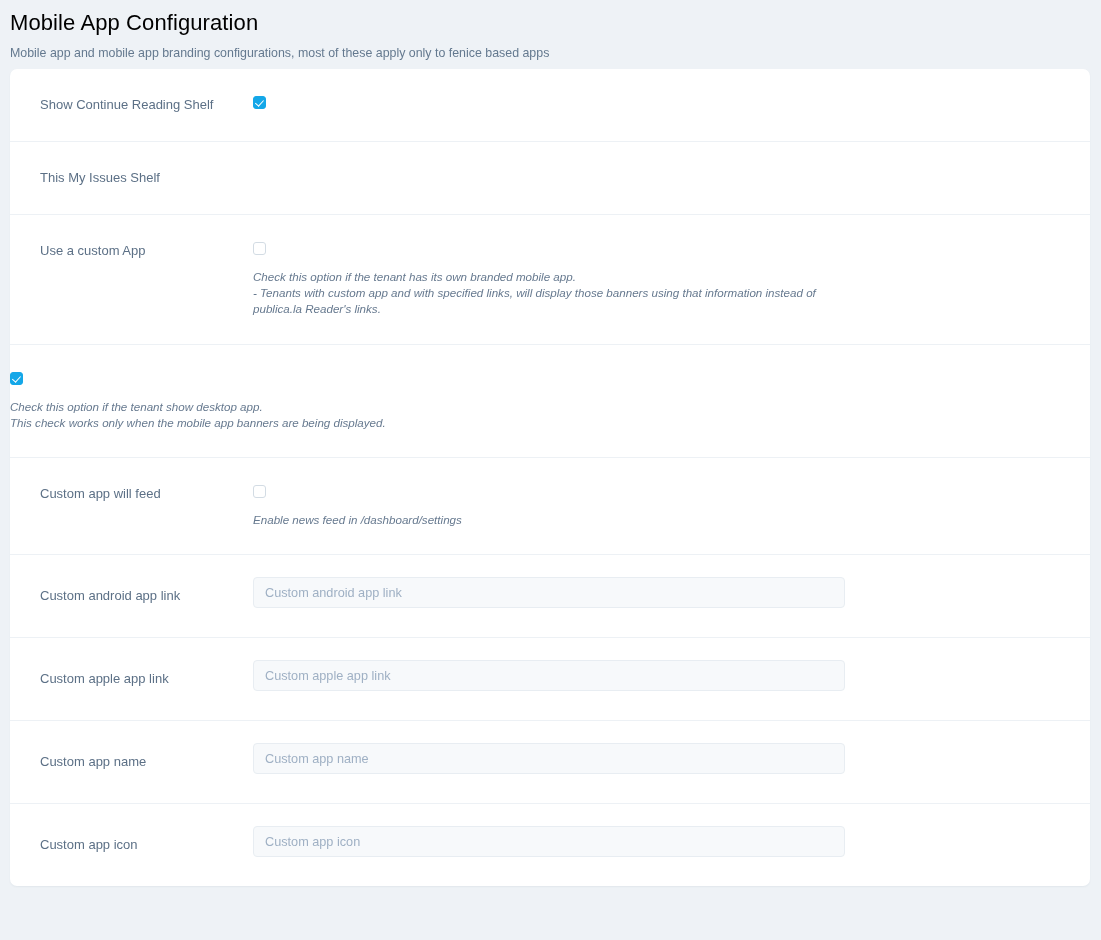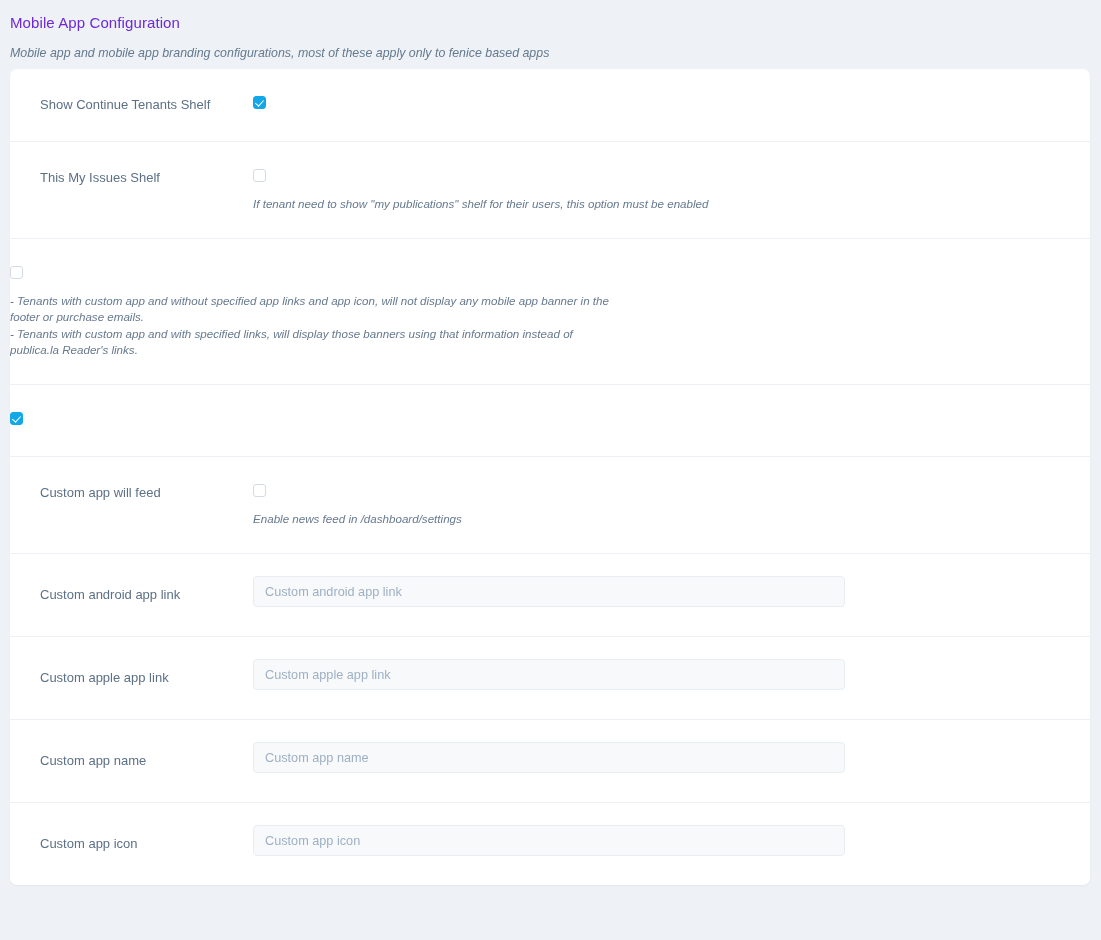--- a/index.html
+++ b/index.html
@@ -12,30 +12,29 @@
     background: #eef2f6;
     font-family: "Liberation Sans", sans-serif;
     -webkit-font-smoothing: antialiased;
   }
 
   .page { width: 1101px; height: 940px; position: relative; overflow: hidden; }
 
   
   .page-header { padding: 10px 0 0 10px; }
   .page-title {
-    font-size: 15px;
+    font-size: 22px;
     font-weight: 400;
-    color: #6d28d9;
+    color: #000000;
     letter-spacing: .1px;
     margin: 0;
     line-height: 26px;
   }
   .page-subtitle {
     font-size: 12.4px;
-    font-style: italic;
     color: #64798f;
     margin: 9px 0 0 0;
     line-height: 16px;
   }
 
   
   .card {
     position: absolute;
     left: 10px;
     top: 69px;
@@ -131,37 +130,38 @@
 
 <div class="page">
 
   <div class="page-header">
     <h1 class="page-title">Mobile App Configuration</h1>
     <div class="page-subtitle">Mobile app and mobile app branding configurations, most of these apply only to fenice based apps</div>
   </div>
 
   <div class="card" id="settings-card">
       <div class="row cb-row">
-        <div class="row-label">Show Continue Tenants Shelf</div>
+        <div class="row-label">Show Continue Reading Shelf</div>
         <div class="row-control"><span class="checkbox checked" role="checkbox" aria-checked="true"></span></div>
       </div>
       <div class="row cb-row">
         <div class="row-label">This My Issues Shelf</div>
-        <div class="row-control"><span class="checkbox" role="checkbox" aria-checked="false"></span><div class="help">
-            <p>If tenant need to show "my publications" shelf for their users, this option must be enabled</p>
-          </div></div>
       </div>
       <div class="row cb-row">
+        <div class="row-label">Use a custom App</div>
         <div class="row-control"><span class="checkbox" role="checkbox" aria-checked="false"></span><div class="help">
-            <p>- Tenants with custom app and without specified app links and app icon, will not display any mobile app banner in the footer or purchase emails.</p>
+            <p>Check this option if the tenant has its own branded mobile app.</p>
             <p>- Tenants with custom app and with specified links, will display those banners using that information instead of publica.la Reader's links.</p>
           </div></div>
       </div>
       <div class="row cb-row">
-        <div class="row-control"><span class="checkbox checked" role="checkbox" aria-checked="true"></span></div>
+        <div class="row-control"><span class="checkbox checked" role="checkbox" aria-checked="true"></span><div class="help">
+            <p>Check this option if the tenant show desktop app.</p>
+            <p>This check works only when the mobile app banners are being displayed.</p>
+          </div></div>
       </div>
       <div class="row cb-row">
         <div class="row-label">Custom app will feed</div>
         <div class="row-control"><span class="checkbox" role="checkbox" aria-checked="false"></span><div class="help">
             <p>Enable news feed in /dashboard/settings</p>
           </div></div>
       </div>
       <div class="row in-row">
         <div class="row-label">Custom android app link</div>
         <div class="row-control"><input type="text" class="text-input" placeholder="Custom android app link" style=""></div>

